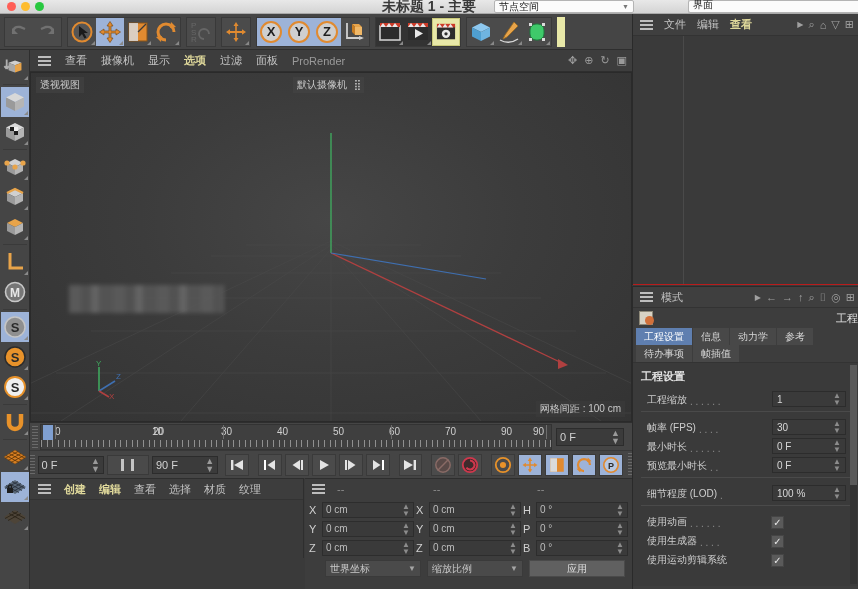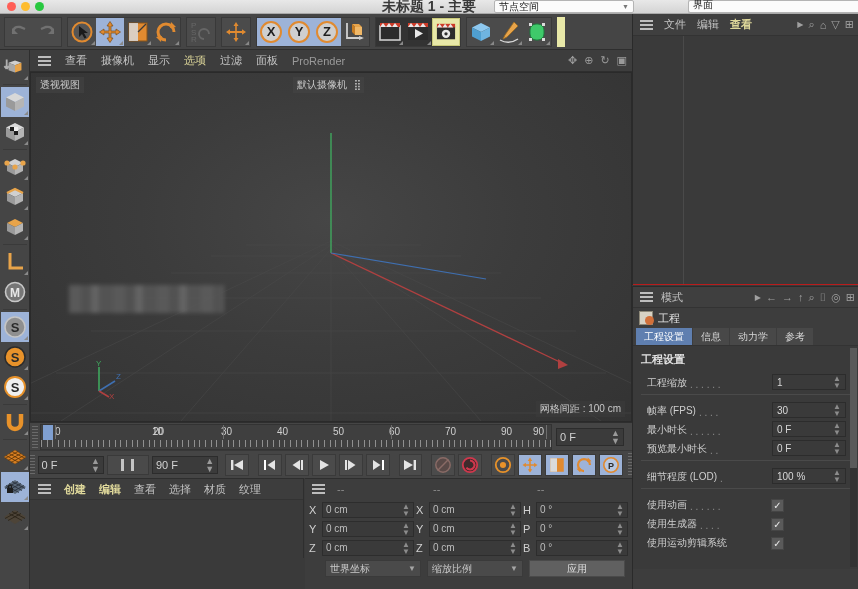--- a/index.html
+++ b/index.html
@@ -85,21 +85,21 @@
     background: #3b3b3b;
   }
   .vp-menubar {
     height: 22px; display: flex; align-items: center; gap: 14px;
     padding-left: 8px; background: #3d3d3d; border-bottom: 1px solid #2e2e2e;
     position: relative;
   }
   .hamb { display: inline-flex; flex-direction: column; gap: 2px; cursor: pointer; }
   .hamb i { display:block; width: 13px; height: 2px; background: #bdbdbd; }
   .vm-item { font-size: 11px; color: #c3c3c3; cursor: pointer; }
-  .vm-item.active { color: #ded79a; font-weight: normal; }
+  .vm-item.active { color: #ded79a; font-weight: bold; }
   .vm-item.pr { color: #9a9a9a; }
   .vp-righticons { position: absolute; right: 5px; display: flex; gap: 7px; align-items:center;}
   .vp-righticons span { color: #9a9a9a; font-size: 11px; cursor: pointer; }
 
   .vp-canvas {
     position: relative; width: 602px; height: 350px;
     background: radial-gradient(ellipse at 50% 42%, #464646 0%, #3c3c3c 45%, #333 100%);
     overflow: hidden;
     border: 1px solid #2a2a2a;
   }
@@ -205,21 +205,21 @@
   .attrpanel {
     position: absolute; top: 286px; left: 632px; width: 226px; height: 303px;
     background: #3d3d3d; border-left: 1px solid #2a2a2a; border-top: 1px solid #2a2a2a;
   }
   .attr-menubar { height: 21px; display:flex; align-items:center; gap: 8px; padding: 0 3px 0 7px;
      background: #3f3f3f; border-bottom: 1px solid #333;}
   .attr-menubar .a-item { font-size: 11px; color: #c3c3c3; cursor: pointer;}
   .attr-icons { margin-left:auto; display:flex; gap: 5px; align-items:center;}
   .attr-icons span { color: #a0a0a0; font-size: 11px; cursor: pointer;}
   .attr-objrow { height: 20px; display:flex; align-items:center; gap: 5px; padding-left: 6px;
-      background: #3d3d3d;}
+      background: #3d3d3d; justify-content: space-between;}
   .obj-ico { width: 14px; height: 14px; background: #d8d2c4; border: 1px solid #8d8878;
       position: relative; display:inline-block;}
   .obj-ico:after { content:''; position:absolute; right:-2px; bottom:-1px; width: 9px; height: 9px;
       border-radius: 50%; background:#d2703a; }
   .tabrow { display:flex; flex-wrap: wrap; background: #3d3d3d; padding-left: 3px;}
   .tab { height: 17px; padding: 0 8px; font-size: 10px; color: #d5d5d5;
      display:flex; align-items:center; cursor: pointer; background: #484848; margin-right:1px;}
   .tab.active { background: #5f7fb0; color: #fff; }
   .attr-content { background: #3a3a3a; height: 224px; position: relative; padding: 4px 0 0 0;
      border-top: 1px solid #333; overflow: hidden;}
@@ -871,20 +871,24 @@
   <div class="attr-objrow">
     <span class="obj-ico"></span>
     <span style="font-size:11px;color:#e0e0e0;">工程</span>
   </div>
   <div class="tabrow">
     <div class="tab active">工程设置</div>
     <div class="tab">信息</div>
     <div class="tab">动力学</div>
     <div class="tab">参考</div>
   </div>
+  <div class="tabrow">
+    <div class="tab">待办事项</div>
+    <div class="tab">帧插值</div>
+  </div>
   <div class="attr-content">
     <div class="scrollbar">
         <i></i>
       </div>
     <div class="sect-title">工程设置</div>
 
     <div class="prow">
       <span class="plabel">工程缩放</span>
       <span class="pdots">. . . . . .</span>
       <span class="pfield">

